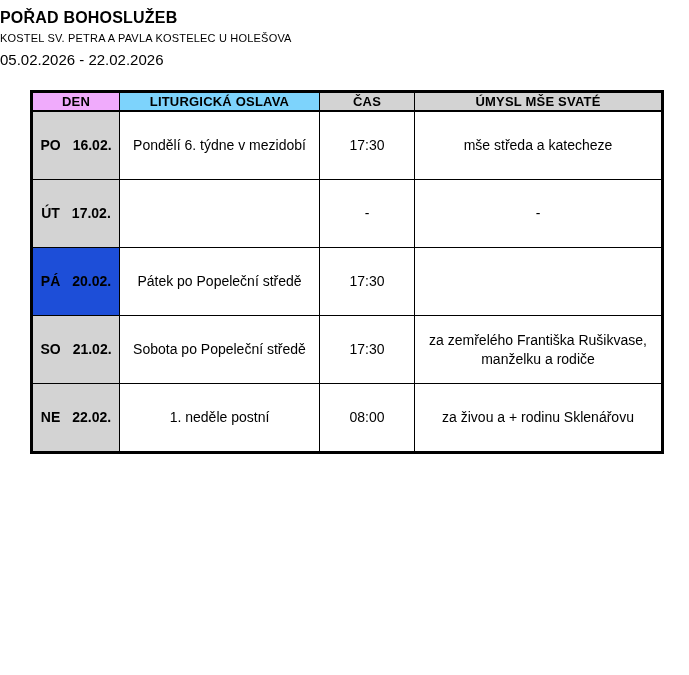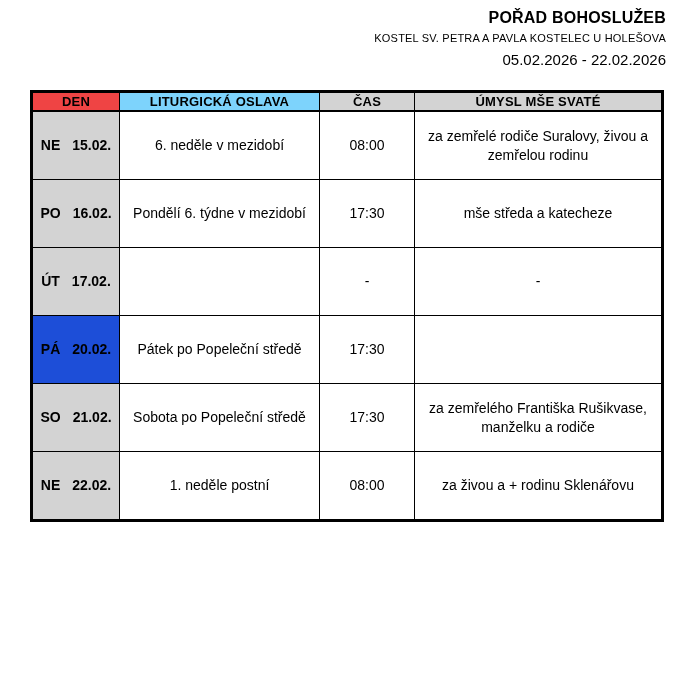--- a/index.html
+++ b/index.html
@@ -16,21 +16,21 @@
     position: relative;
     width: 689px;
     height: 675px;
     overflow: hidden;
   }
   .doc-header {
     position: absolute;
     top: 7px;
     left: 0;
     width: 666px;
-    text-align: right;
+    text-align: left;
   }
   .doc-title {
     font-size: 16px;
     font-weight: bold;
     line-height: 21px;
     letter-spacing: 0.2px;
   }
   .doc-subtitle {
     font-size: 11px;
     font-weight: normal;
@@ -101,33 +101,27 @@
 
   <table class="schedule">
     <colgroup>
       <col style="width:88px">
       <col style="width:200px">
       <col style="width:95px">
       <col style="width:248px">
     </colgroup>
     <thead>
       <tr>
-        <th class="col-head" style="background: #ef4444;">DEN</th>
+        <th class="col-head" style="background: #f0abfc;">DEN</th>
         <th class="col-head" style="background: #7dd3fc;">LITURGICKÁ OSLAVA</th>
         <th class="col-head" style="background: rgb(211, 211, 211);">ČAS</th>
         <th class="col-head" style="background: rgb(211, 211, 211);">ÚMYSL MŠE SVATÉ</th>
       </tr>
     </thead>
     <tbody>
-      <tr>
-        <td class="cell-day" style="background: rgb(211, 211, 211);"><span>NE</span><span class="date-part">15.02.</span></td>
-        <td class="cell-celebration">6. neděle v mezidobí</td>
-        <td class="cell-time">08:00</td>
-        <td class="cell-intention">za zemřelé rodiče Suralovy, živou a zemřelou rodinu</td>
-      </tr>
       <tr>
         <td class="cell-day" style="background: rgb(211, 211, 211);"><span>PO</span><span class="date-part">16.02.</span></td>
         <td class="cell-celebration">Pondělí 6. týdne v mezidobí</td>
         <td class="cell-time">17:30</td>
         <td class="cell-intention">mše středa a katecheze</td>
       </tr>
       <tr>
         <td class="cell-day" style="background: rgb(211, 211, 211);"><span>ÚT</span><span class="date-part">17.02.</span></td>
         <td class="cell-celebration"></td>
         <td class="cell-time">-</td>

